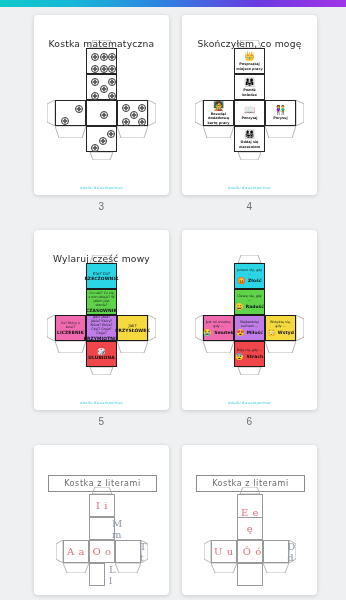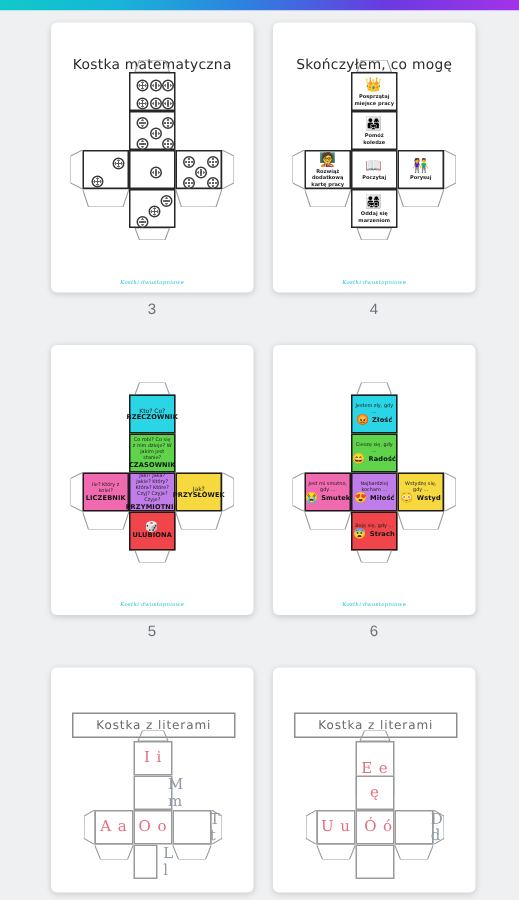--- a/index.html
+++ b/index.html
@@ -277,20 +277,21 @@
           <div class="footer-wm">Kostki dwustopniowe</div>
         </div>
         <div class="pg-num">4</div>
       </div>
     </div>
 
     <div class="row">
 
       <div class="page-slot left">
         <div class="page">
+          <div class="title">Wylaruj część mowy</div>
           <div class="net">
             <div class="tab" style="left:52px;top:25px;">
               <svg width="31" height="8">
                   <polygon points="4,8 7,0 24,0 27,8" fill="none" stroke="#9a9a9a" stroke-width=".7"></polygon>
                 </svg>
             </div>
             <div class="ccell" style="left:52px;top:33px;width:31px;height:26px;background:#2ad6e6;">
               <div class="q big">Kto?
 Co?</div>
               <div class="name">RZECZOWNIK</div>

